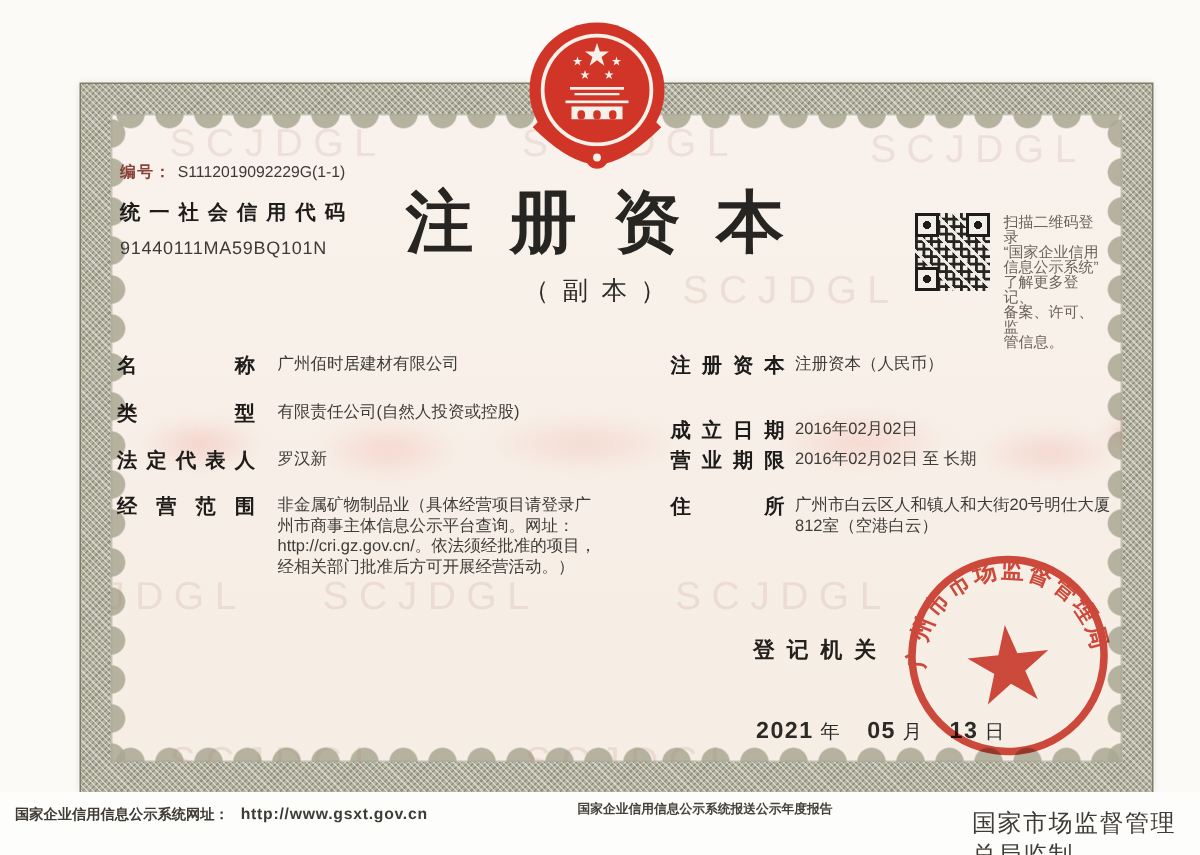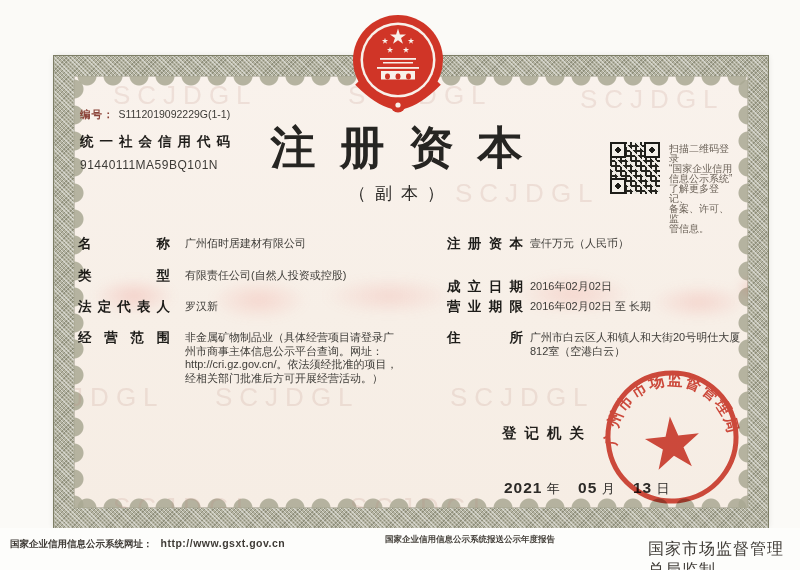--- a/index.html
+++ b/index.html
@@ -170,21 +170,21 @@
       <span class="flabel w92">法定代表人</span>
       <span class="fvalue">罗汉新</span>
     </div>
     <div class="row r-left" style="top:253px;">
       <span class="flabel w92">经营范围</span>
       <span class="fvalue">非金属矿物制品业（具体经营项目请登录广州市商事主体信息公示平台查询。网址：http://cri.gz.gov.cn/。依法须经批准的项目，经相关部门批准后方可开展经营活动。）</span>
     </div>
 
     <div class="row r-right" style="top:159px;">
       <span class="flabel w76">注册资本</span>
-      <span class="fvalue">壹仟万元（人民币）</span>
+      <span class="fvalue">注册资本（人民币）</span>
     </div>
     <div class="row r-right" style="top:202px;">
       <span class="flabel w76">成立日期</span>
       <span class="fvalue">2016年02月02日</span>
     </div>
     <div class="row r-right" style="top:222px;">
       <span class="flabel w76">营业期限</span>
       <span class="fvalue">2016年02月02日 至 长期</span>
     </div>
     <div class="row r-right" style="top:253px;">

